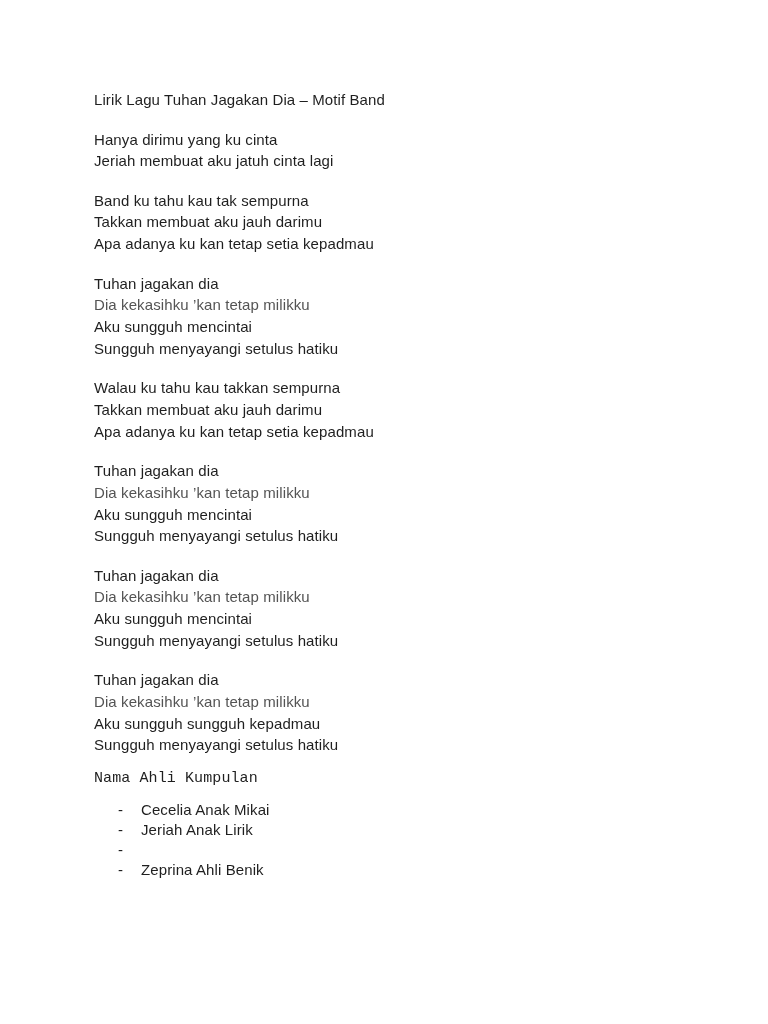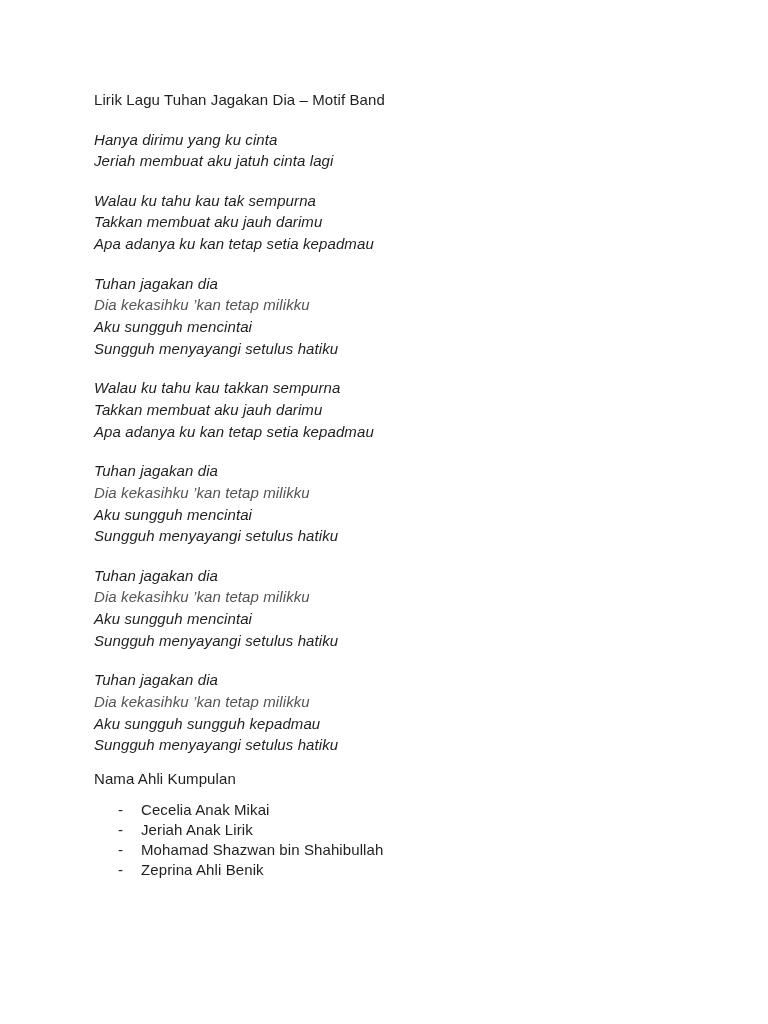--- a/index.html
+++ b/index.html
@@ -21,24 +21,24 @@
     padding: 89px 29px 0 94px;
   }
   .block {
     margin: 0;
     font-size: 15px;
     line-height: 21.7px;
     letter-spacing: 0.1px;
     color: var(--text, #1f1f1f);
   }
   .title-block { margin-top: 0; }
-  .stanza { margin-top: 17.8px; font-style: italic; }
+  .stanza { margin-top: 17.8px; }
   .line { white-space: pre; }
   .line.muted { color: var(--muted, #545454); }
-  .members-heading { margin-top: 12.3px; }
+  .members-heading { margin-top: 12.3px; font-family: Liberation Mono, monospace; }
   .members {
     margin: 10.3px 0 0 24px;
     padding: 0;
     list-style: none;
   }
   .member {
     display: flex;
     font-size: 15px;
     line-height: 19.7px;
     letter-spacing: 0.1px;
@@ -54,21 +54,21 @@
 <div class="page">
 
   <p class="block title-block">Lirik Lagu Tuhan Jagakan Dia – Motif Band</p>
 
   <div class="block stanza">
     <div class="line">Hanya dirimu yang ku cinta</div>
     <div class="line">Jeriah membuat aku jatuh cinta lagi</div>
   </div>
 
   <div class="block stanza">
-    <div class="line">Walau ku tahu kau tak sempurna</div>
+    <div class="line">Band ku tahu kau tak sempurna</div>
     <div class="line">Takkan membuat aku jauh darimu</div>
     <div class="line">Apa adanya ku kan tetap setia kepadmau</div>
   </div>
 
   <div class="block stanza">
     <div class="line">Tuhan jagakan dia</div>
     <div class="line muted">Dia kekasihku ’kan tetap milikku</div>
     <div class="line">Aku sungguh mencintai</div>
     <div class="line">Sungguh menyayangi setulus hatiku</div>
   </div>
@@ -106,21 +106,20 @@
     <li class="member">
       <span class="bullet">-</span>
       <span>Cecelia Anak Mikai</span>
     </li>
     <li class="member">
       <span class="bullet">-</span>
       <span>Jeriah Anak Lirik</span>
     </li>
     <li class="member">
       <span class="bullet">-</span>
-      <span>Mohamad Shazwan bin Shahibullah</span>
     </li>
     <li class="member">
       <span class="bullet">-</span>
       <span>Zeprina Ahli Benik</span>
     </li>
   </ul>
 
 </div>
 
 </body></html>

